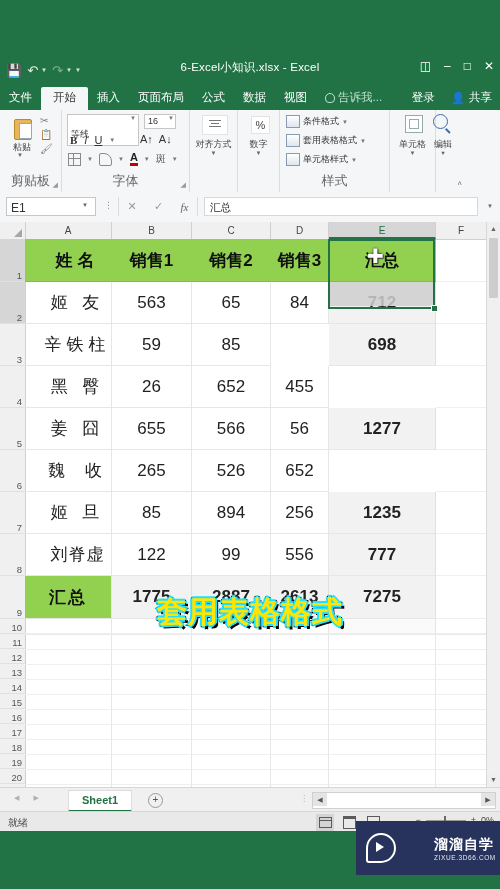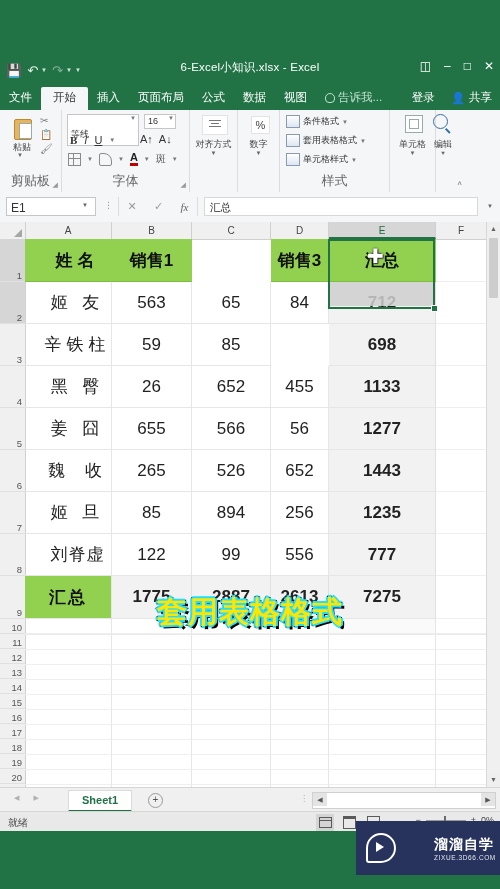--- a/index.html
+++ b/index.html
@@ -401,20 +401,21 @@
         </div>
       <div class="rh" style="height:15px;"></div>
 
     </div>
 
     <div class="cells">
 
       <div class="r" style="height:43px;">
         <div class="c hdr name" style="left:0;width:87px;">姓名</div>
         <div class="c hdr" style="left:87px;width:80px;">销售1</div>
+        <div class="c hdr" style="left:167px;width:79px;">销售2</div>
         <div class="c hdr" style="left:246px;width:58px;">销售3</div>
         <div class="c hdr" style="left:304px;width:107px;">汇总</div>
         <div class="c empty" style="left:411px;width:51px;"></div>
       </div>
 
       <div class="r" style="height:42px;text-align:center;">
         <div class="c name" style="left:0;width:87px;">姬 友</div>
         <div class="c" style="left:87px;width:80px;">563</div>
         <div class="c" style="left:167px;width:79px;">65</div>
         <div class="c" style="left:246px;width:58px;">84</div>
@@ -428,39 +429,37 @@
         <div class="c" style="left:167px;width:79px;">85</div>
         <div class="c ecol" style="left:304px;width:107px;">698</div>
         <div class="c empty" style="left:411px;width:51px;"></div>
       </div>
 
       <div class="r" style="height:42px;">
         <div class="c name" style="left:0;width:87px;">黑 臀</div>
         <div class="c" style="left:87px;width:80px;">26</div>
         <div class="c" style="left:167px;width:79px;">652</div>
         <div class="c" style="left:246px;width:58px;">455</div>
-        <div class="c ecol" style="left:304px;width:107px;">1133</div>
         <div class="c empty" style="left:411px;width:51px;"></div>
       </div>
 
       <div class="r" style="height:42px;">
         <div class="c name" style="left:0;width:87px;">姜 囧</div>
         <div class="c" style="left:87px;width:80px;">655</div>
         <div class="c" style="left:167px;width:79px;">566</div>
         <div class="c" style="left:246px;width:58px;">56</div>
         <div class="c ecol" style="left:304px;width:107px;">1277</div>
         <div class="c empty" style="left:411px;width:51px;"></div>
       </div>
 
       <div class="r" style="height:42px;">
         <div class="c name" style="left:0;width:87px;font-family:Liberation Mono, monospace;">魏 收</div>
         <div class="c" style="left:87px;width:80px;">265</div>
         <div class="c" style="left:167px;width:79px;">526</div>
         <div class="c" style="left:246px;width:58px;">652</div>
-        <div class="c ecol" style="left:304px;width:107px;">1443</div>
         <div class="c empty" style="left:411px;width:51px;"></div>
       </div>
 
       <div class="r" style="height:42px;">
         <div class="c name" style="left:0;width:87px;">姬 旦</div>
         <div class="c" style="left:87px;width:80px;">85</div>
         <div class="c" style="left:167px;width:79px;">894</div>
         <div class="c" style="left:246px;width:58px;">256</div>
         <div class="c ecol" style="left:304px;width:107px;">1235</div>
         <div class="c empty" style="left:411px;width:51px;"></div>

